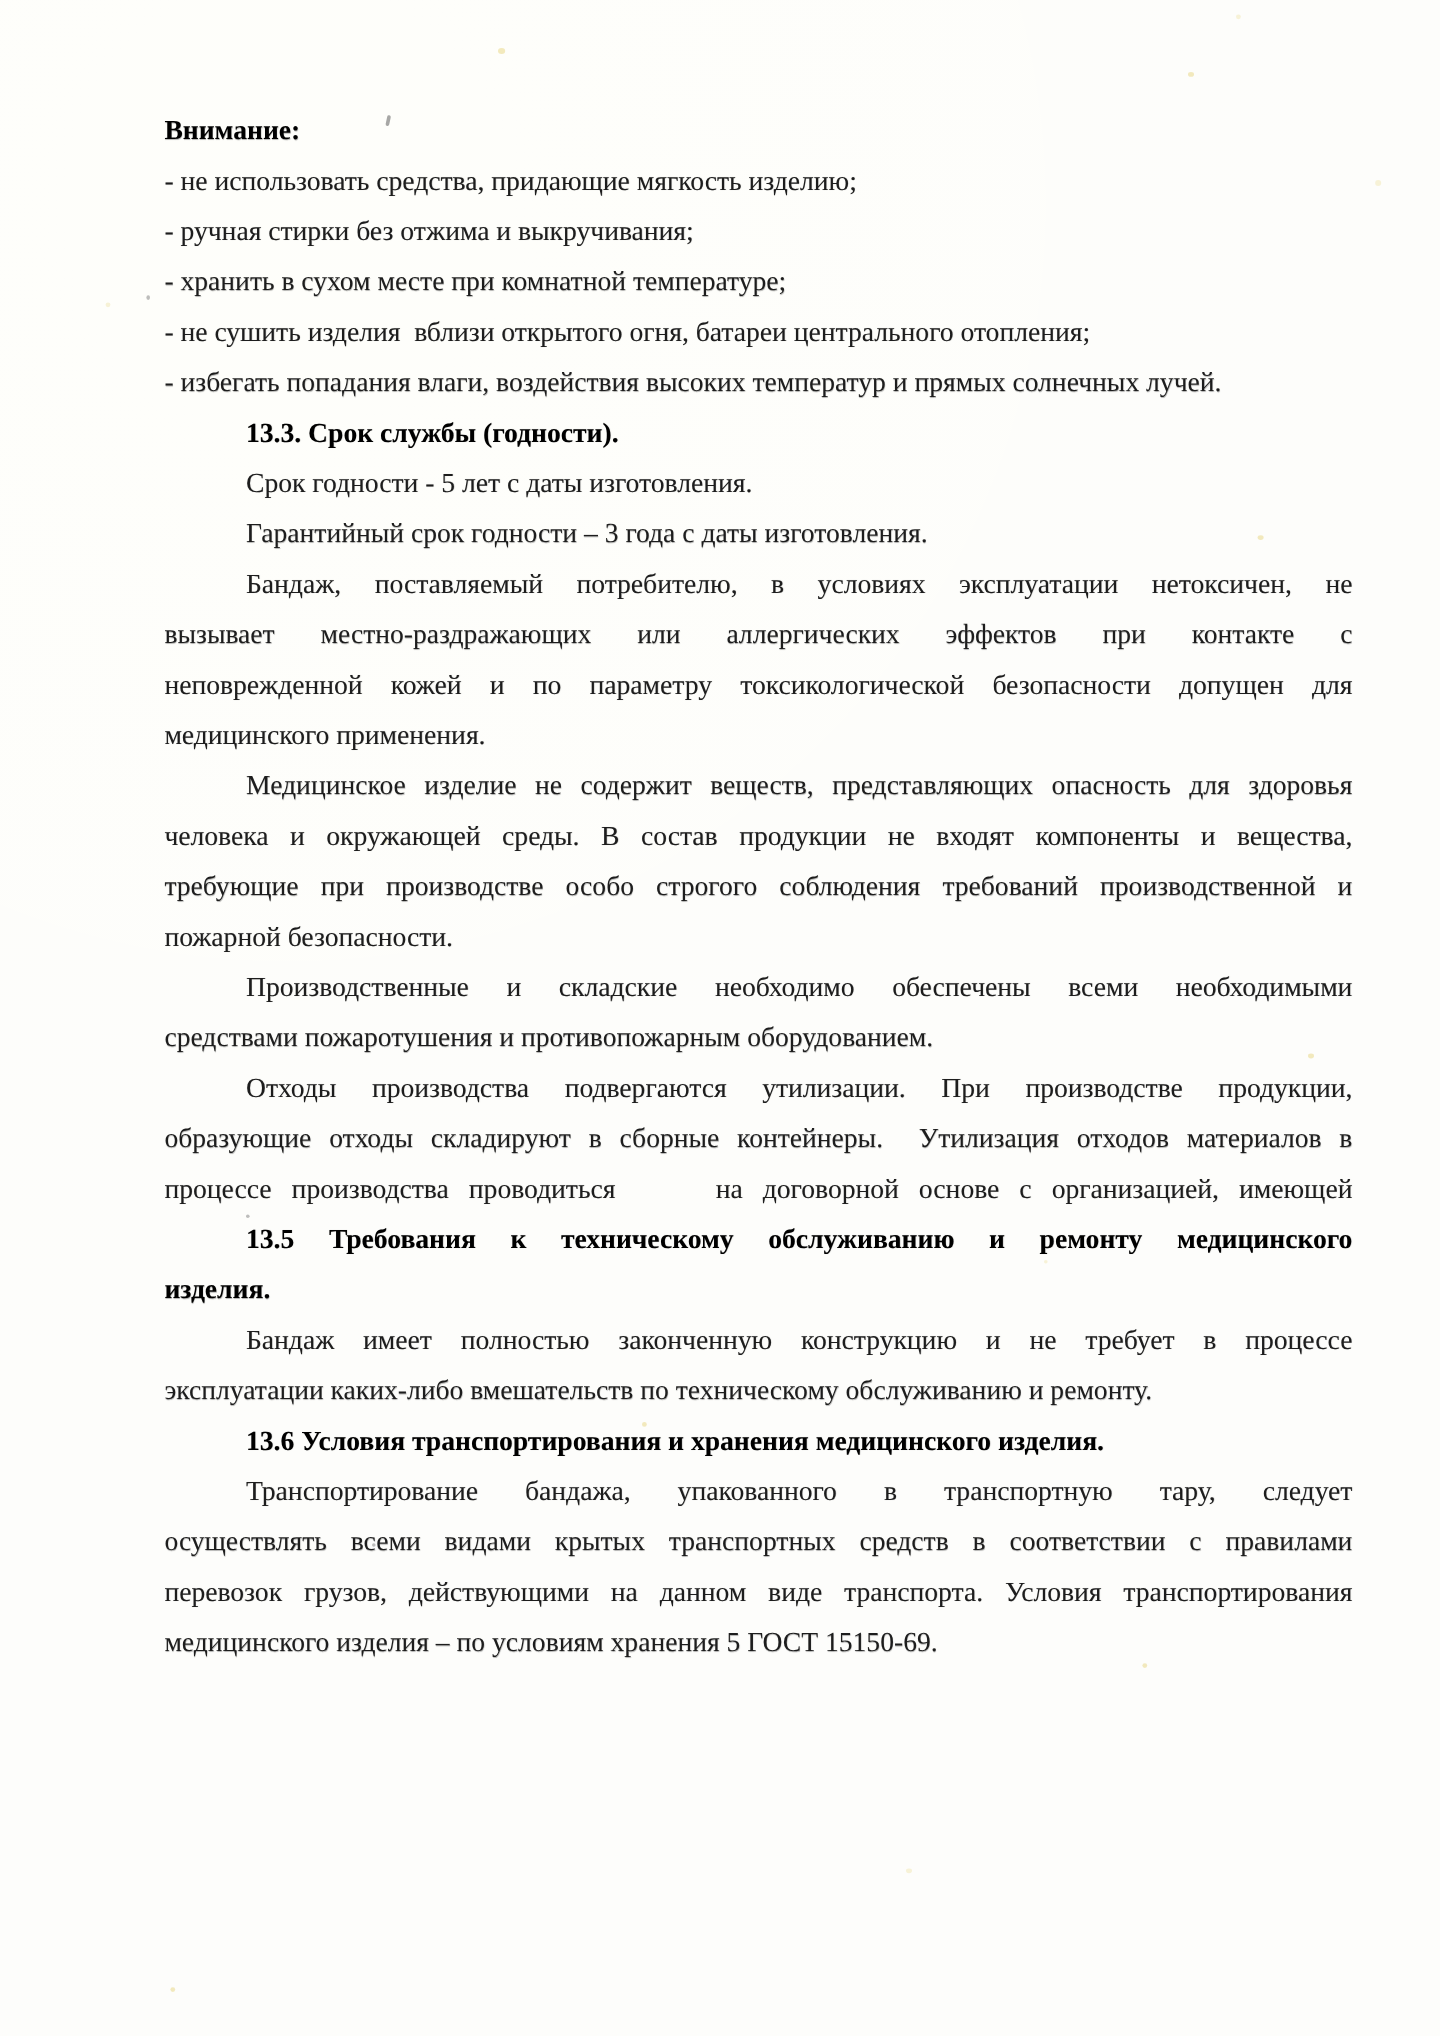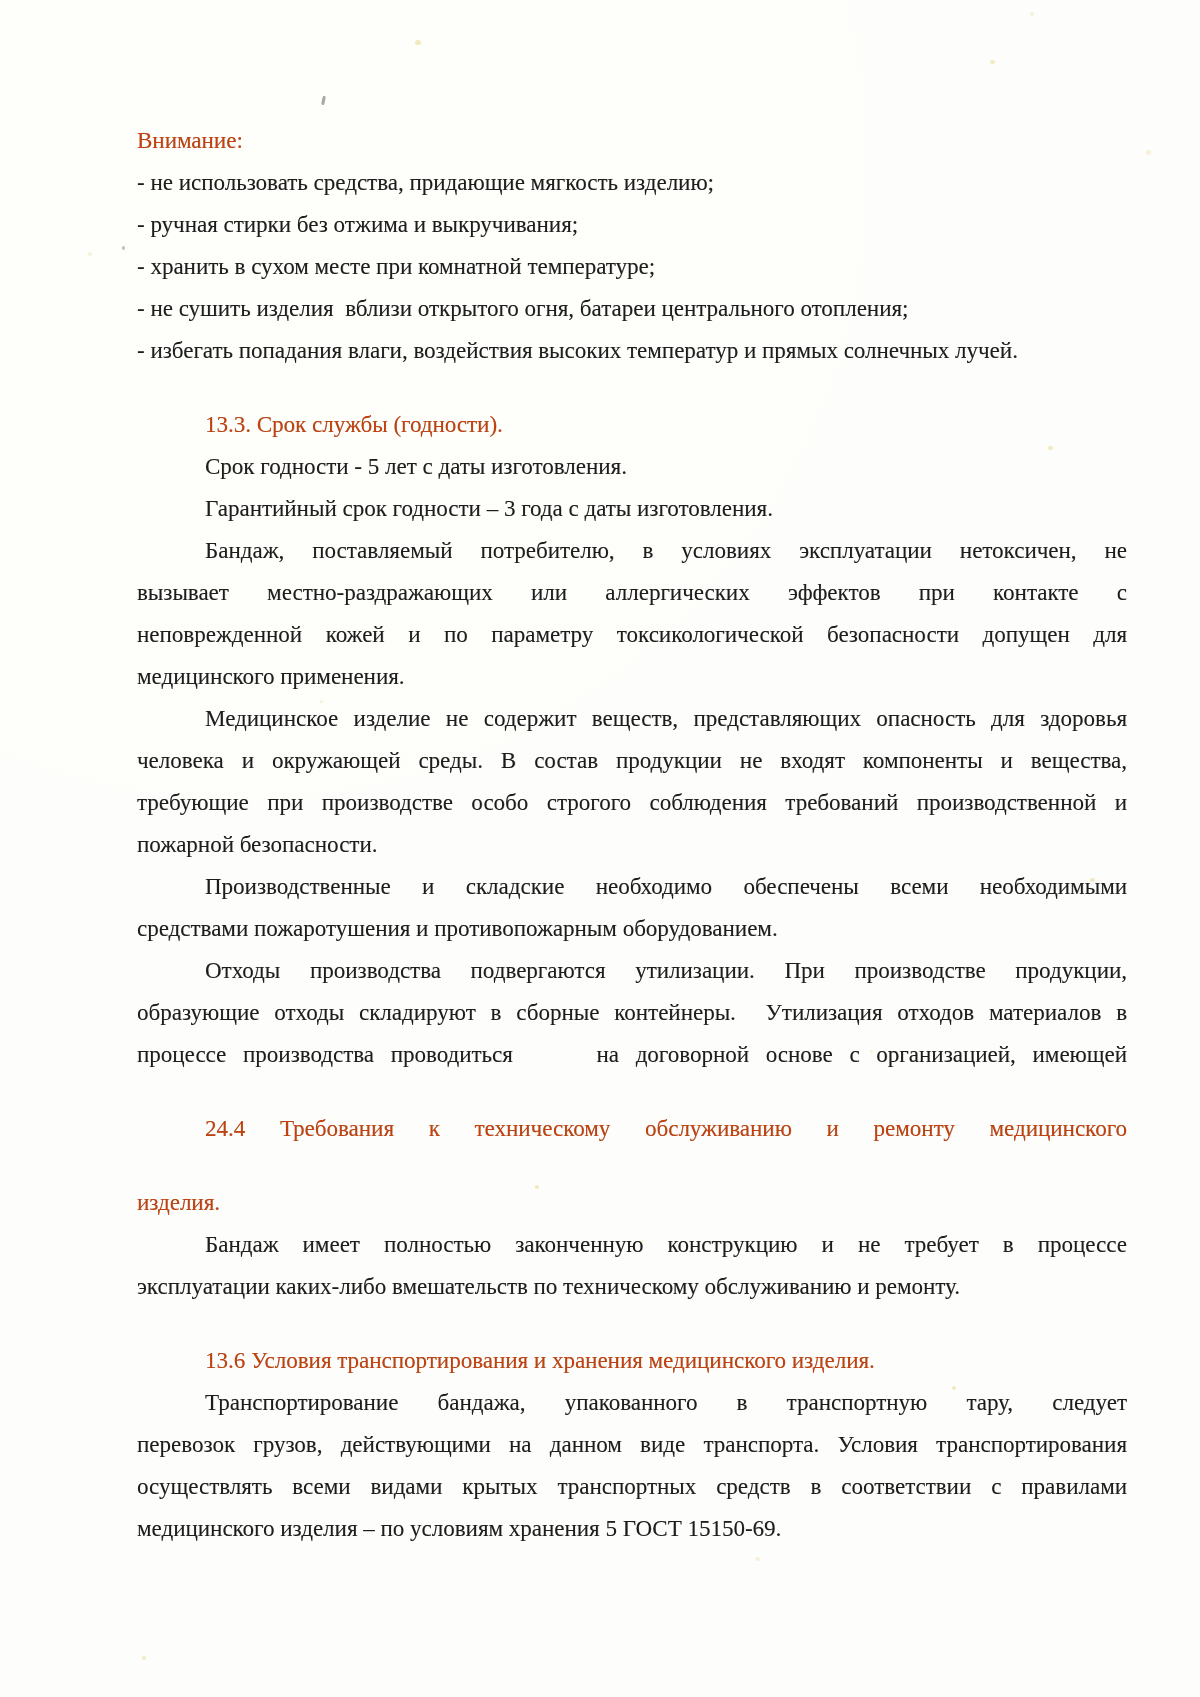--- a/index.html
+++ b/index.html
@@ -32,23 +32,22 @@
   .block { margin: 0; padding: 0; }
   .line {
     height: 42px;
     line-height: 42px;
     font-size: 23px;
     white-space: nowrap;
     text-align: left;
     text-shadow: 0.3px 0.3px 0.6px rgba(45,45,45,0.35);
   }
   .line.bold {
-    font-weight: normal;
-    color: #c2410c;
-    margin-top: 32px;
+    font-weight: bold;
+    color: #000000;
   }
   .line.indent { padding-left: 68px; }
   .line.just {
     text-align: justify;
     text-align-last: justify;
   }
   
   .sp {
     position: absolute;
     border-radius: 50%;
@@ -128,29 +127,29 @@
     <div class="block">
       <div class="line indent just">Производственные и складские необходимо обеспечены всеми необходимыми</div>
       <div class="line">средствами пожаротушения и противопожарным оборудованием.</div>
     </div>
     <div class="block">
       <div class="line indent just">Отходы производства подвергаются утилизации. При производстве продукции,</div>
       <div class="line just">образующие отходы складируют в сборные контейнеры.&nbsp; Утилизация отходов материалов в</div>
       <div class="line just">процессе производства проводиться&nbsp;&nbsp;&nbsp;&nbsp; на договорной основе с организацией, имеющей</div>
     </div>
     <div class="block">
-      <div class="line bold indent just">24.4 Требования к техническому обслуживанию и ремонту медицинского</div>
+      <div class="line bold indent just">13.5 Требования к техническому обслуживанию и ремонту медицинского</div>
       <div class="line bold">изделия.</div>
     </div>
     <div class="block">
       <div class="line indent just">Бандаж имеет полностью законченную конструкцию и не требует в процессе</div>
       <div class="line">эксплуатации каких-либо вмешательств по техническому обслуживанию и ремонту.</div>
     </div>
     <div class="block">
       <div class="line bold indent">13.6 Условия транспортирования и хранения медицинского изделия.</div>
     </div>
     <div class="block">
       <div class="line indent just">Транспортирование бандажа, упакованного в транспортную тару, следует</div>
+      <div class="line just">осуществлять всеми видами крытых транспортных средств в соответствии с правилами</div>
       <div class="line just">перевозок грузов, действующими на данном виде транспорта. Условия транспортирования</div>
-      <div class="line just">осуществлять всеми видами крытых транспортных средств в соответствии с правилами</div>
       <div class="line">медицинского изделия – по условиям хранения 5 ГОСТ 15150-69.</div>
     </div>
   </main>
 
 </body></html>

